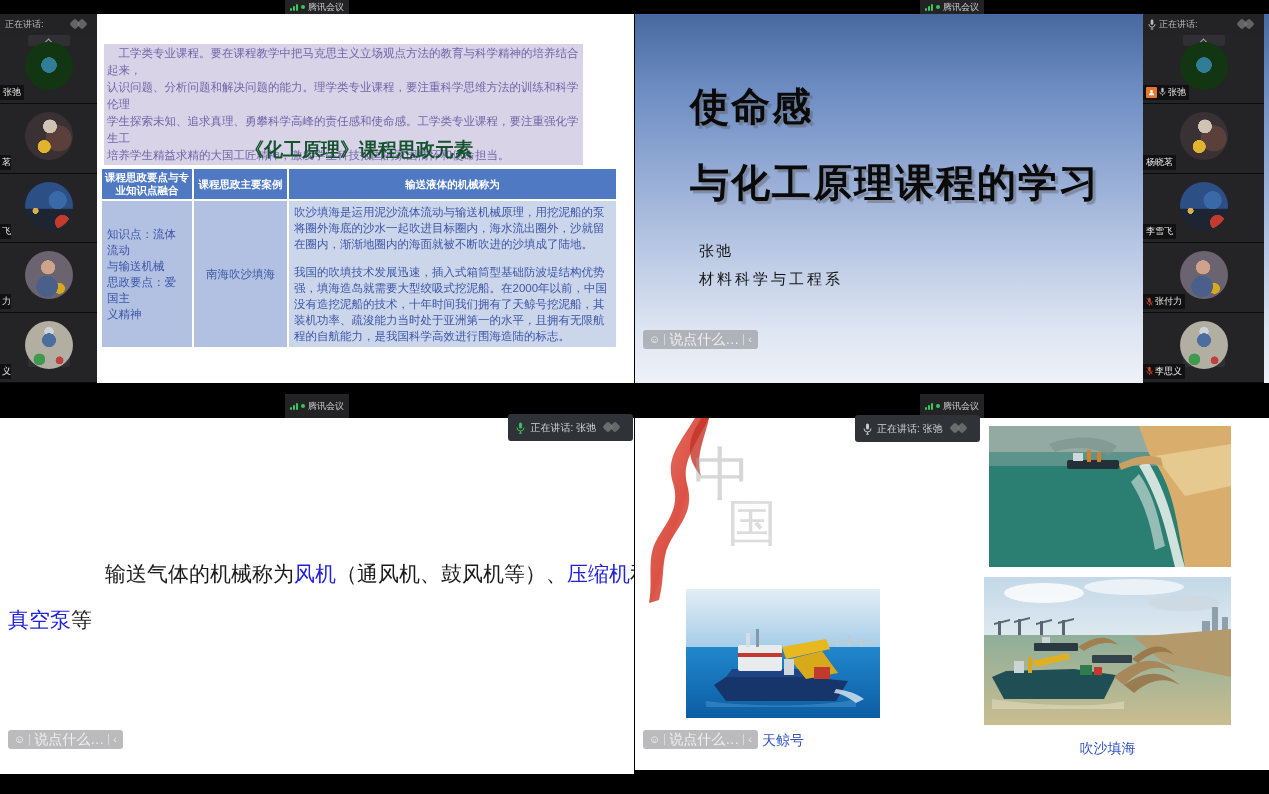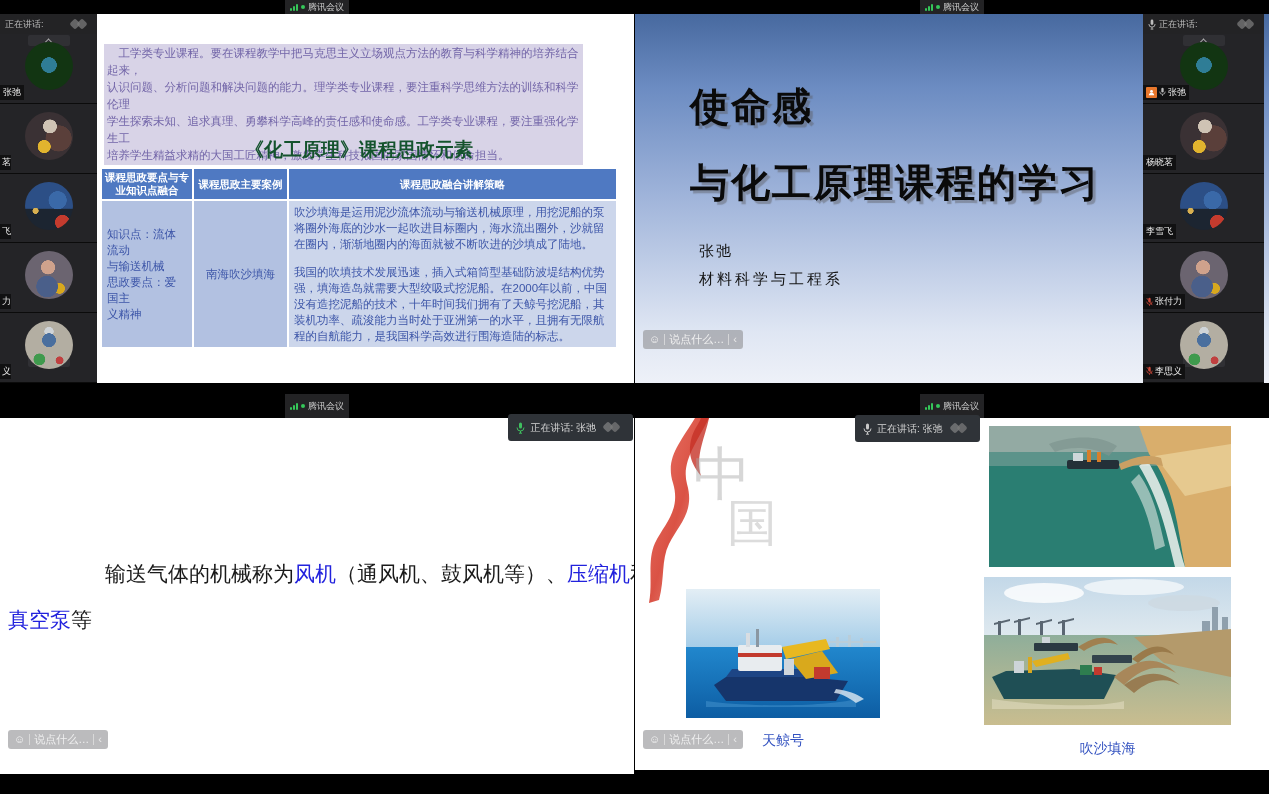--- a/index.html
+++ b/index.html
@@ -102,21 +102,21 @@
   .wm-guo{position:absolute;left:92px;top:72px;font-size:50px;color:#b2b2b2;opacity:.45;font-family:"Liberation Serif",serif}
   .photo{position:absolute;display:block}
   .cap{position:absolute;font-size:14px;font-weight:normal;color:#3352c0;text-align:center}
 
   
   .speak-pill{position:absolute;display:flex;align-items:center;gap:5px;background:#2f3338;border-radius:3px;height:27px;padding:8px 8px}
   .speak-pill .txt{font-size:10px;color:#d5d5d5;white-space:nowrap}
   .chat-pill{position:absolute;display:flex;align-items:center;gap:4px;background:rgba(145,145,148,.62);border-radius:3px;height:19px;padding:0 6px}
   .chat-pill .smiley{font-size:11px;color:#f2f2f2;line-height:11px}
   .chat-pill .div{width:1px;height:11px;background:rgba(230,230,230,.7)}
-  .chat-pill .ph{font-size:11px;color:#f0f0f0;white-space:nowrap}
+  .chat-pill .ph{font-size:14px;color:#f0f0f0;white-space:nowrap}
   .chat-pill .back{font-size:11px;color:#e8e8e8;line-height:11px}
 </style>
 </head>
 <body>
 
 <div class="cell" id="cell-tl">
   <div class="statusbar sb-top">
     <div class="tx-pill">
       <span class="signal">
           <i class="b1"></i>
@@ -183,21 +183,21 @@
     <table class="tl-table">
       <colgroup>
           <col style="width:92px">
           <col style="width:95px">
           <col style="width:329px">
         </colgroup>
       <tbody>
           <tr>
         <th>课程思政要点与专业知识点融合</th>
         <th>课程思政主要案例</th>
-        <th>课程思政融合讲解策略</th>
+        <th>输送液体的机械称为</th>
       </tr>
       <tr>
         <td class="td-k">知识点：流体流动
 与输送机械
 思政要点：爱国主
 义精神</td>
         <td class="td-c">南海吹沙填海</td>
         <td class="td-s">
           <p>吹沙填海是运用泥沙流体流动与输送机械原理，用挖泥船的泵将圈外海底的沙水一起吹进目标圈内，海水流出圈外，沙就留在圈内，渐渐地圈内的海面就被不断吹进的沙填成了陆地。</p>
           <p>我国的吹填技术发展迅速，插入式箱筒型基础防波堤结构优势强，填海造岛就需要大型绞吸式挖泥船。在2000年以前，中国没有造挖泥船的技术，十年时间我们拥有了天鲸号挖泥船，其装机功率、疏浚能力当时处于亚洲第一的水平，且拥有无限航程的自航能力，是我国科学高效进行围海造陆的标志。</p>

